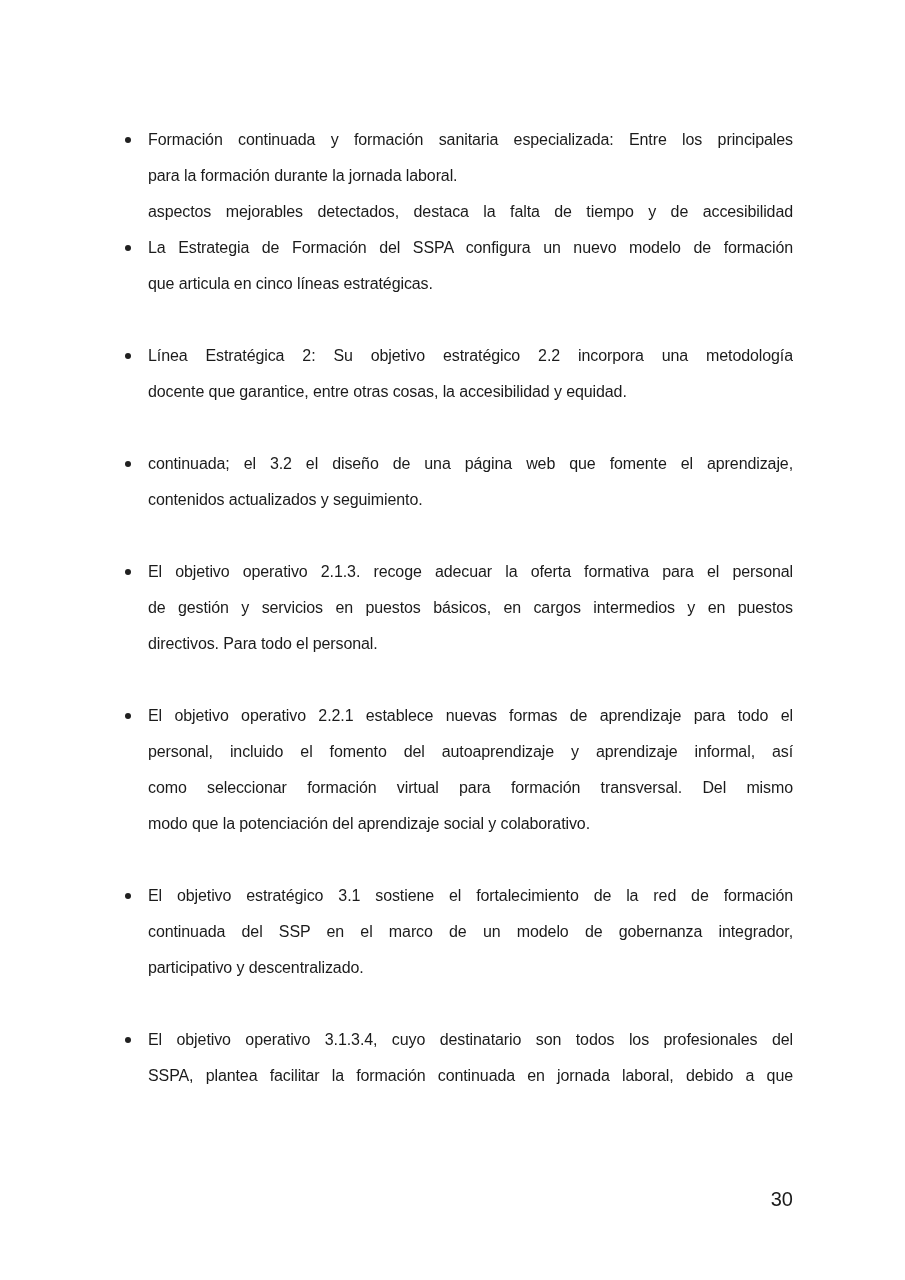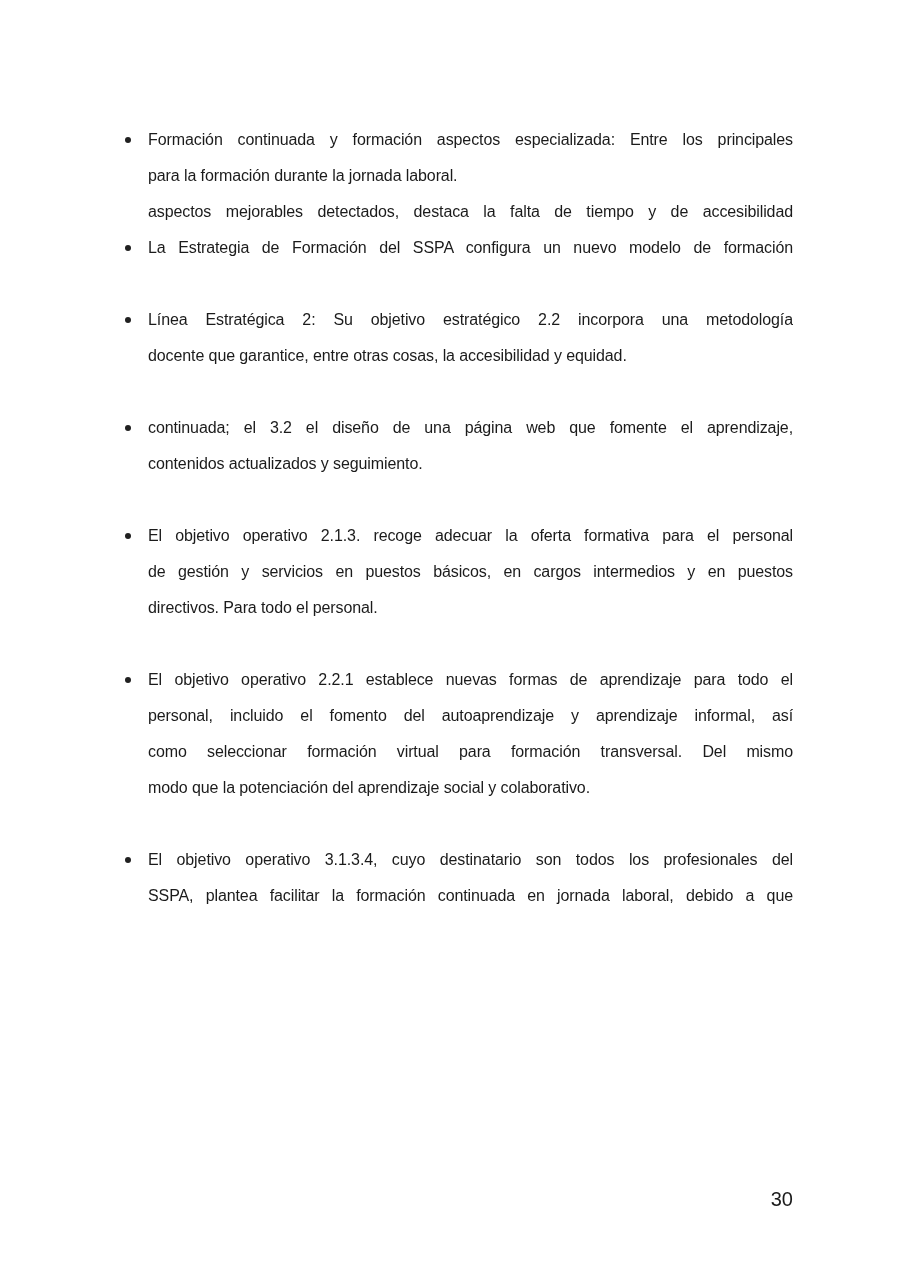--- a/index.html
+++ b/index.html
@@ -60,27 +60,28 @@
     line-height: 36px;
   }
 </style>
 </head>
 <body>
 
 <div class="page">
   <div class="content">
       <div class="bullet-item">
         <span class="bullet-marker"></span>
-        <div class="line">Formación continuada y formación aspectos especializada: Entre los principales</div>
+        <div class="line">Formación continuada y formación sanitaria especializada: Entre los principales</div>
         <div class="line para-last">para la formación durante la jornada laboral.</div>
         <div class="line">aspectos mejorables detectados, destaca la falta de tiempo y de accesibilidad</div>
       </div>
       <div class="bullet-item">
         <span class="bullet-marker"></span>
         <div class="line">La Estrategia de Formación del SSPA configura un nuevo modelo de formación</div>
+        <div class="line para-last">que articula en cinco líneas estratégicas.</div>
       </div>
       <div class="bullet-item gap">
         <span class="bullet-marker"></span>
         <div class="line">Línea Estratégica 2: Su objetivo estratégico 2.2 incorpora una metodología</div>
         <div class="line para-last">docente que garantice, entre otras cosas, la accesibilidad y equidad.</div>
       </div>
       <div class="bullet-item gap">
         <span class="bullet-marker"></span>
         <div class="line">continuada; el 3.2 el diseño de una página web que fomente el aprendizaje,</div>
         <div class="line para-last">contenidos actualizados y seguimiento.</div>
@@ -93,18 +94,24 @@
       </div>
       <div class="bullet-item gap">
         <span class="bullet-marker"></span>
         <div class="line">El objetivo operativo 2.2.1 establece nuevas formas de aprendizaje para todo el</div>
         <div class="line">personal, incluido el fomento del autoaprendizaje y aprendizaje informal, así</div>
         <div class="line">como seleccionar formación virtual para formación transversal. Del mismo</div>
         <div class="line para-last">modo que la potenciación del aprendizaje social y colaborativo.</div>
       </div>
       <div class="bullet-item gap">
         <span class="bullet-marker"></span>
+        <div class="line">El objetivo estratégico 3.1 sostiene el fortalecimiento de la red de formación</div>
+        <div class="line">continuada del SSP en el marco de un modelo de gobernanza integrador,</div>
+        <div class="line para-last">participativo y descentralizado.</div>
+      </div>
+      <div class="bullet-item gap">
+        <span class="bullet-marker"></span>
         <div class="line">El objetivo operativo 3.1.3.4, cuyo destinatario son todos los profesionales del</div>
         <div class="line">SSPA, plantea facilitar la formación continuada en jornada laboral, debido a que</div>
       </div>
     </div>
   <div class="page-number">30</div>
 </div>
 
 </body></html>

